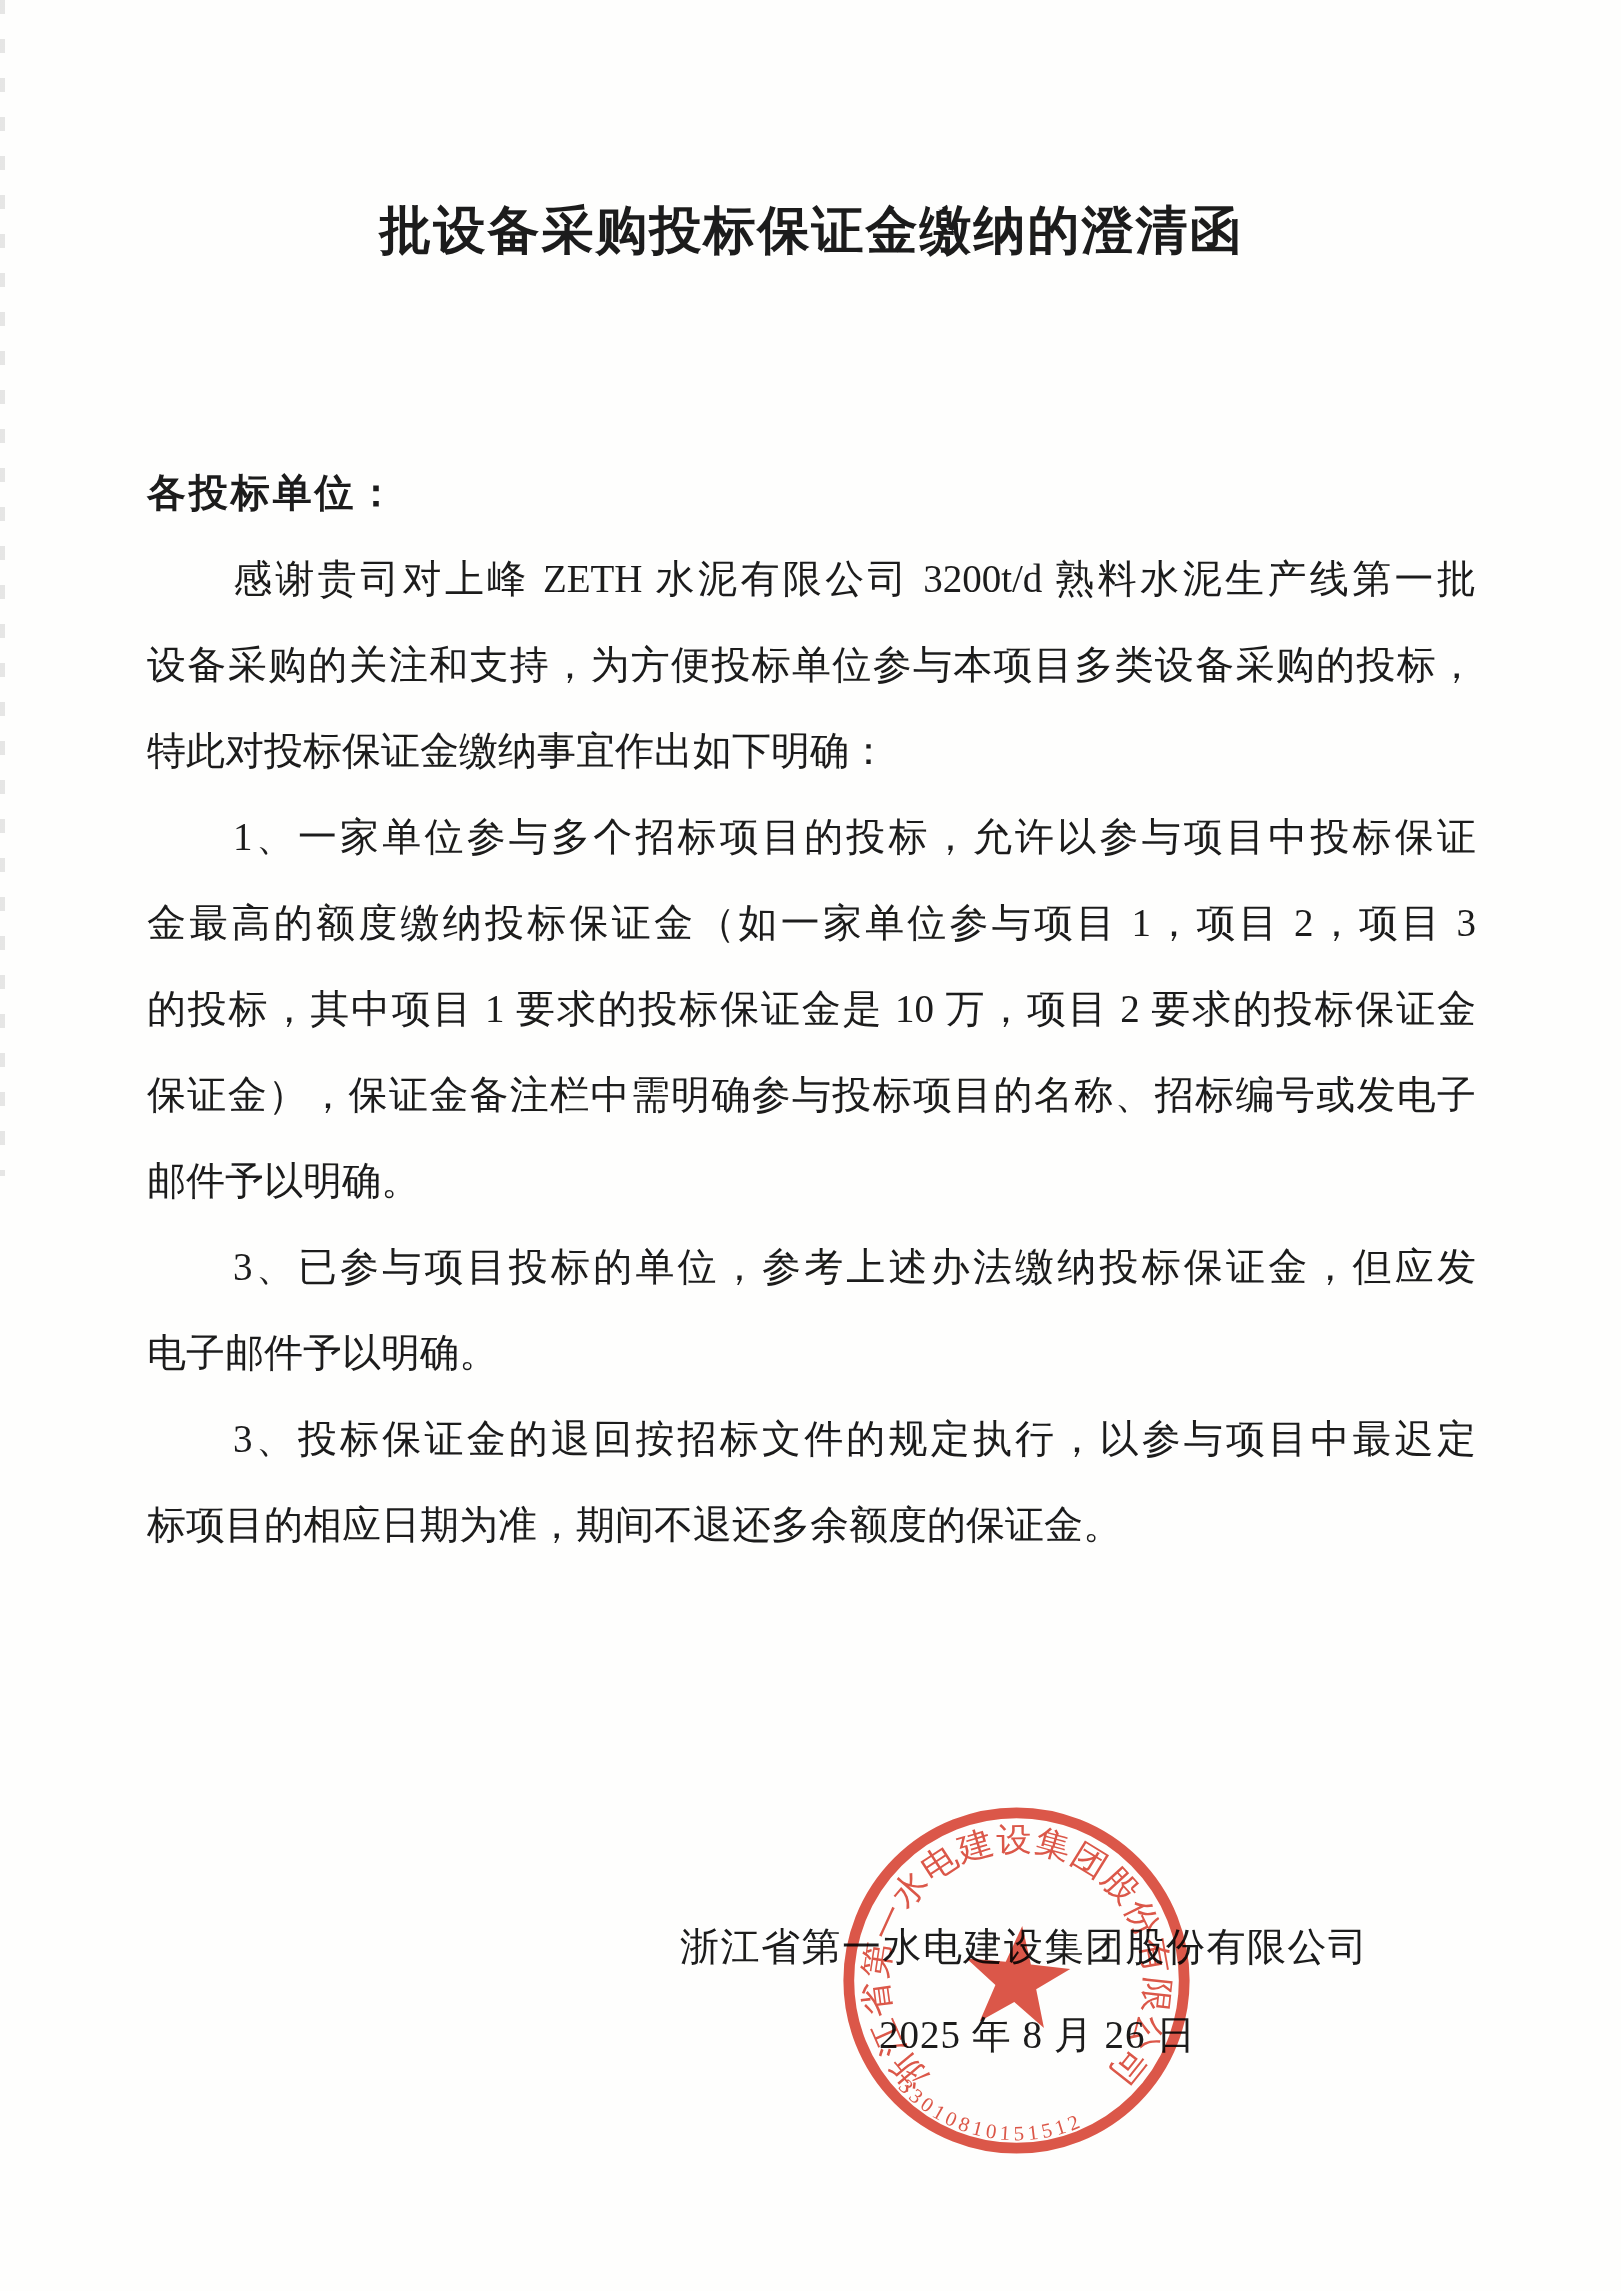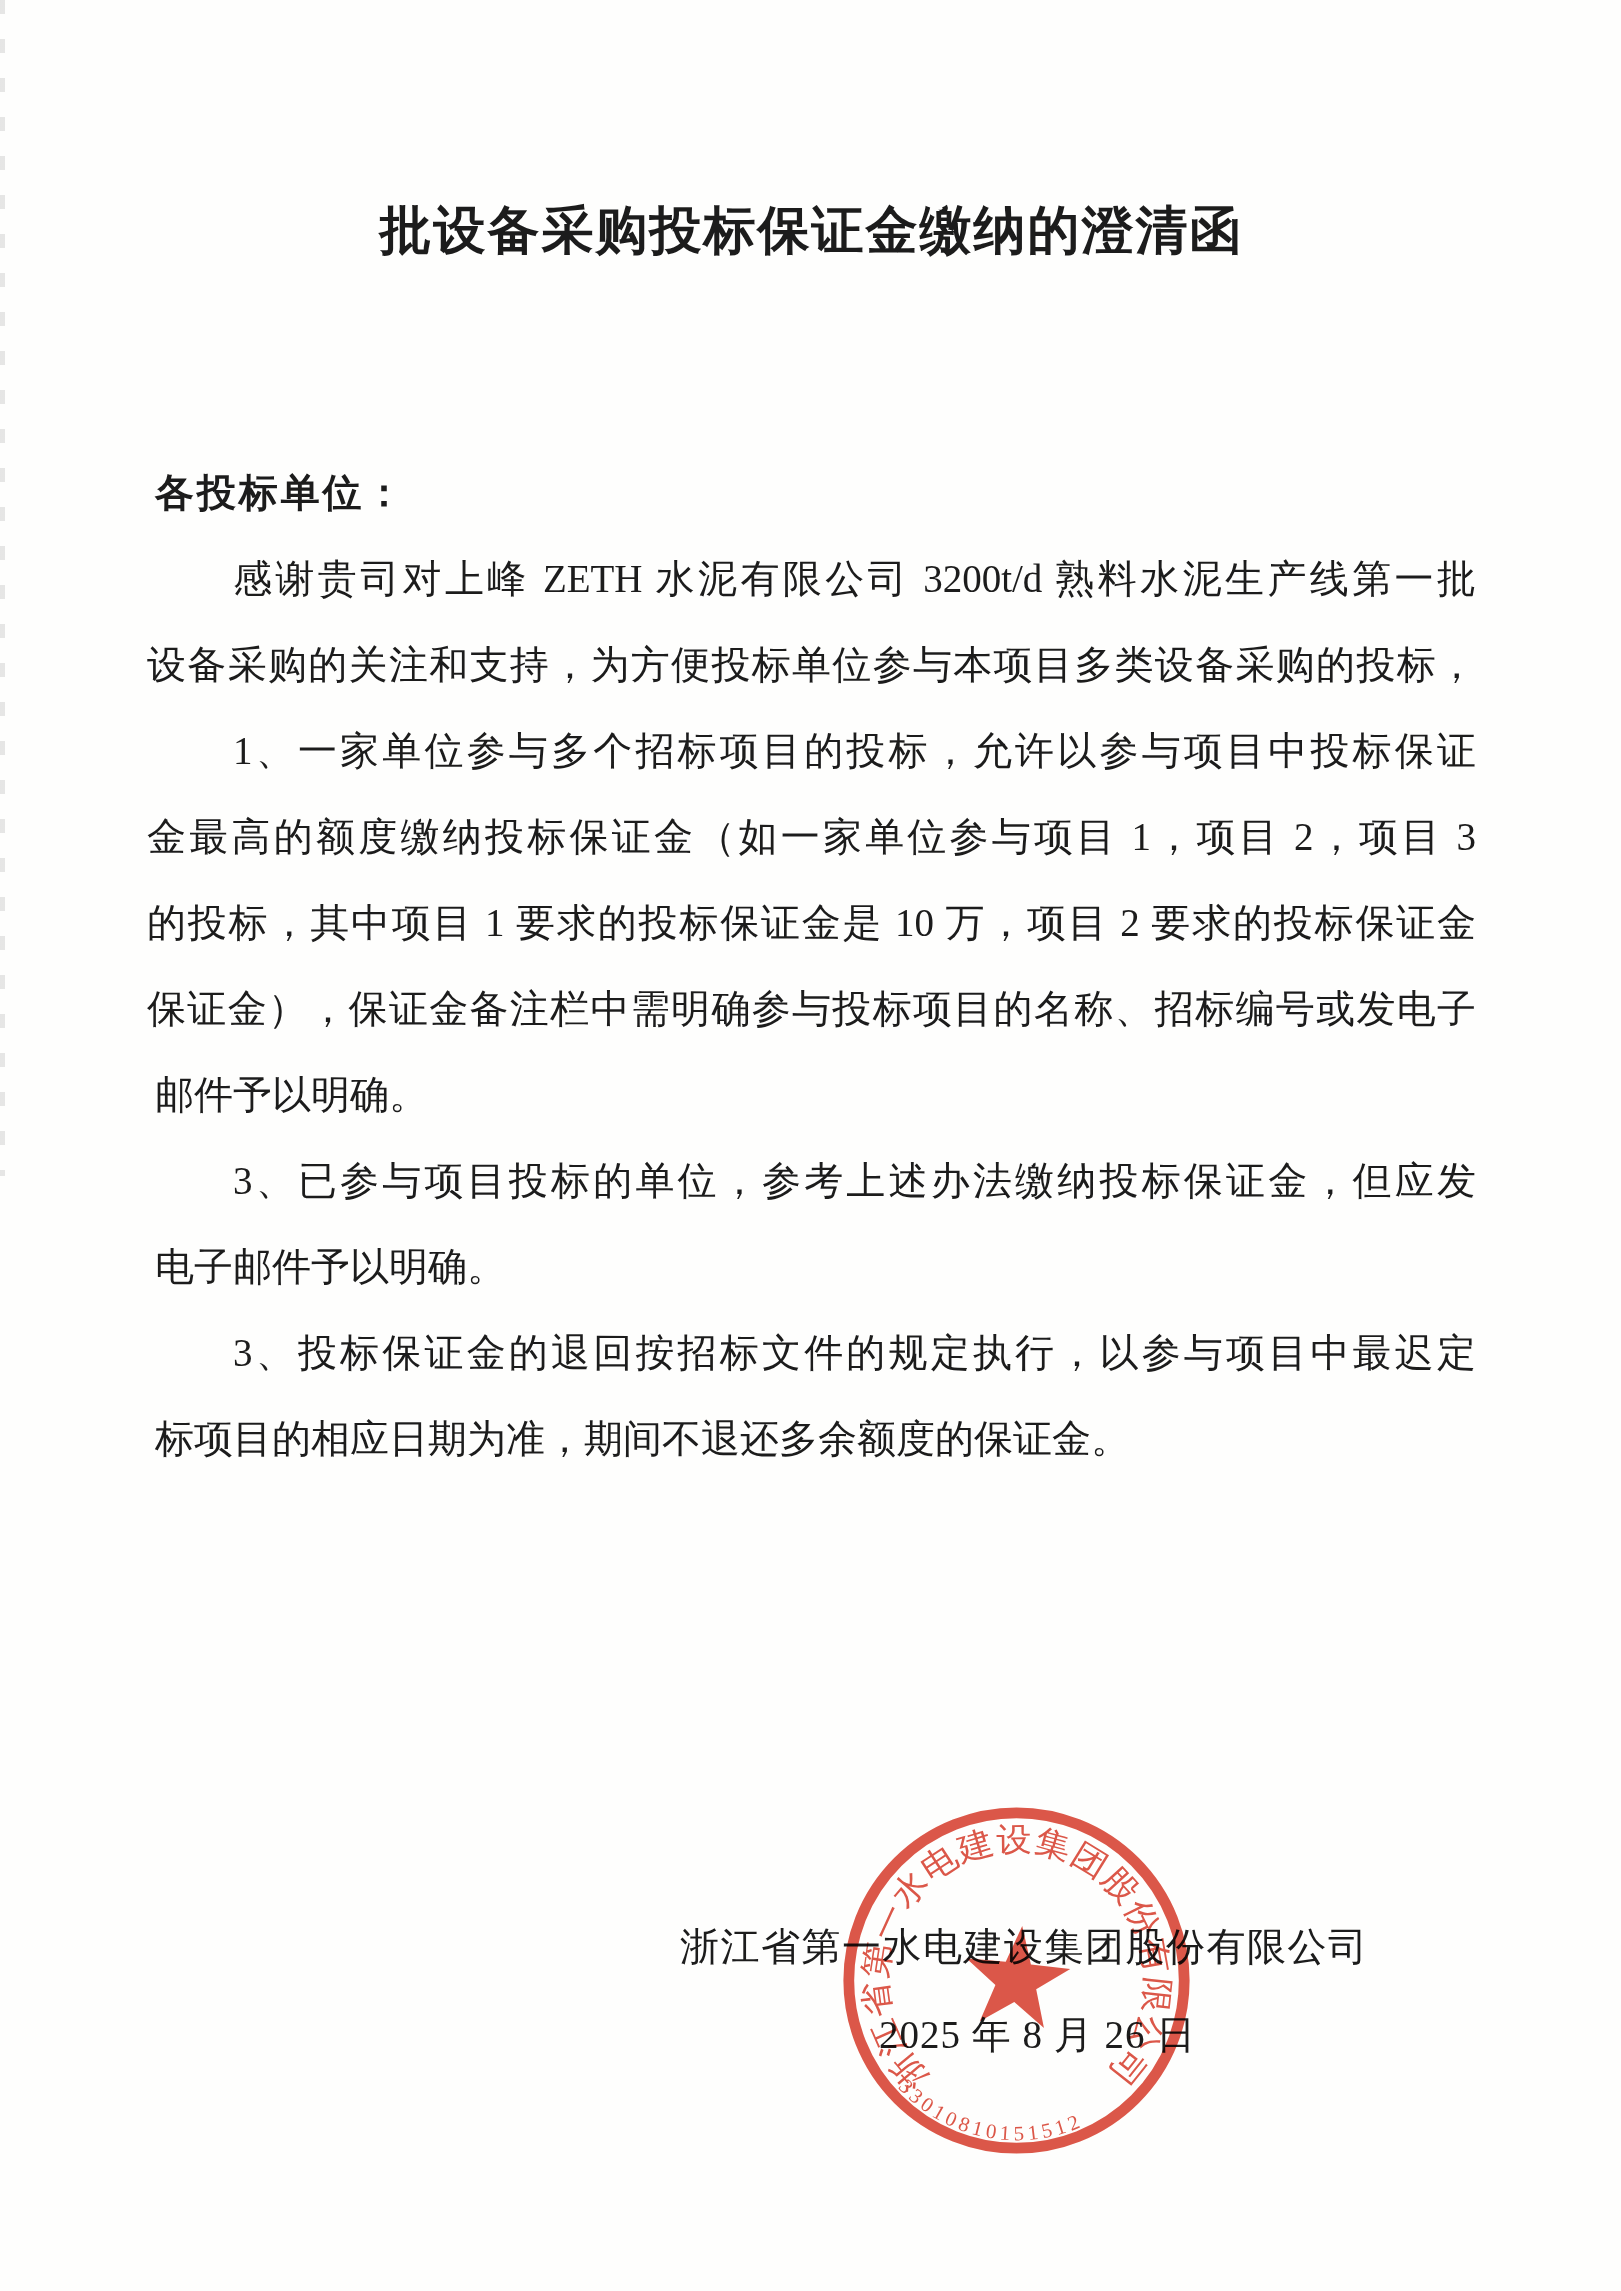--- a/index.html
+++ b/index.html
@@ -14,21 +14,21 @@
     position:absolute;left:147px;top:187px;width:1329px;
     font-size:52px;font-weight:bold;line-height:88px;letter-spacing:2px;
     text-align:center;white-space:nowrap;
   }
   .body{
     position:absolute;left:147px;top:450px;width:1329px;
     font-size:39px;line-height:86px;
   }
   .line{height:86px;overflow:visible;}
   .j{text-align:justify;text-align-last:justify;text-justify:inter-character;}
-  .p{text-align:left;margin-left:8px;}
+  .p{text-align:left;}
   .ind{text-indent:86px;}
   .bold{font-weight:bold;letter-spacing:2.9px;}
   .company{
     position:absolute;left:680px;top:1920px;font-size:39px;letter-spacing:1.5px;
     white-space:nowrap;
   }
   .date{
     position:absolute;left:879px;top:2008px;font-size:39px;letter-spacing:1px;
     white-space:nowrap;
   }
@@ -46,20 +46,21 @@
   <div class="edge"></div>
 
   <div class="title">
     <div>批设备采购投标保证金缴纳的澄清函</div>
   </div>
 
   <div class="body">
     <div class="line p bold">各投标单位：</div>
     <div class="line j ind">感谢贵司对上峰 ZETH 水泥有限公司 3200t/d 熟料水泥生产线第一批</div>
     <div class="line j">设备采购的关注和支持，为方便投标单位参与本项目多类设备采购的投标，</div>
+    <div class="line p">特此对投标保证金缴纳事宜作出如下明确：</div>
     <div class="line j ind">1、一家单位参与多个招标项目的投标，允许以参与项目中投标保证</div>
     <div class="line j">金最高的额度缴纳投标保证金（如一家单位参与项目 1，项目 2，项目 3</div>
     <div class="line j">的投标，其中项目 1 要求的投标保证金是 10 万，项目 2 要求的投标保证金</div>
     <div class="line j">保证金），保证金备注栏中需明确参与投标项目的名称、招标编号或发电子</div>
     <div class="line p">邮件予以明确。</div>
     <div class="line j ind">3、已参与项目投标的单位，参考上述办法缴纳投标保证金，但应发</div>
     <div class="line p">电子邮件予以明确。</div>
     <div class="line j ind">3、投标保证金的退回按招标文件的规定执行，以参与项目中最迟定</div>
     <div class="line p">标项目的相应日期为准，期间不退还多余额度的保证金。</div>
   </div>

